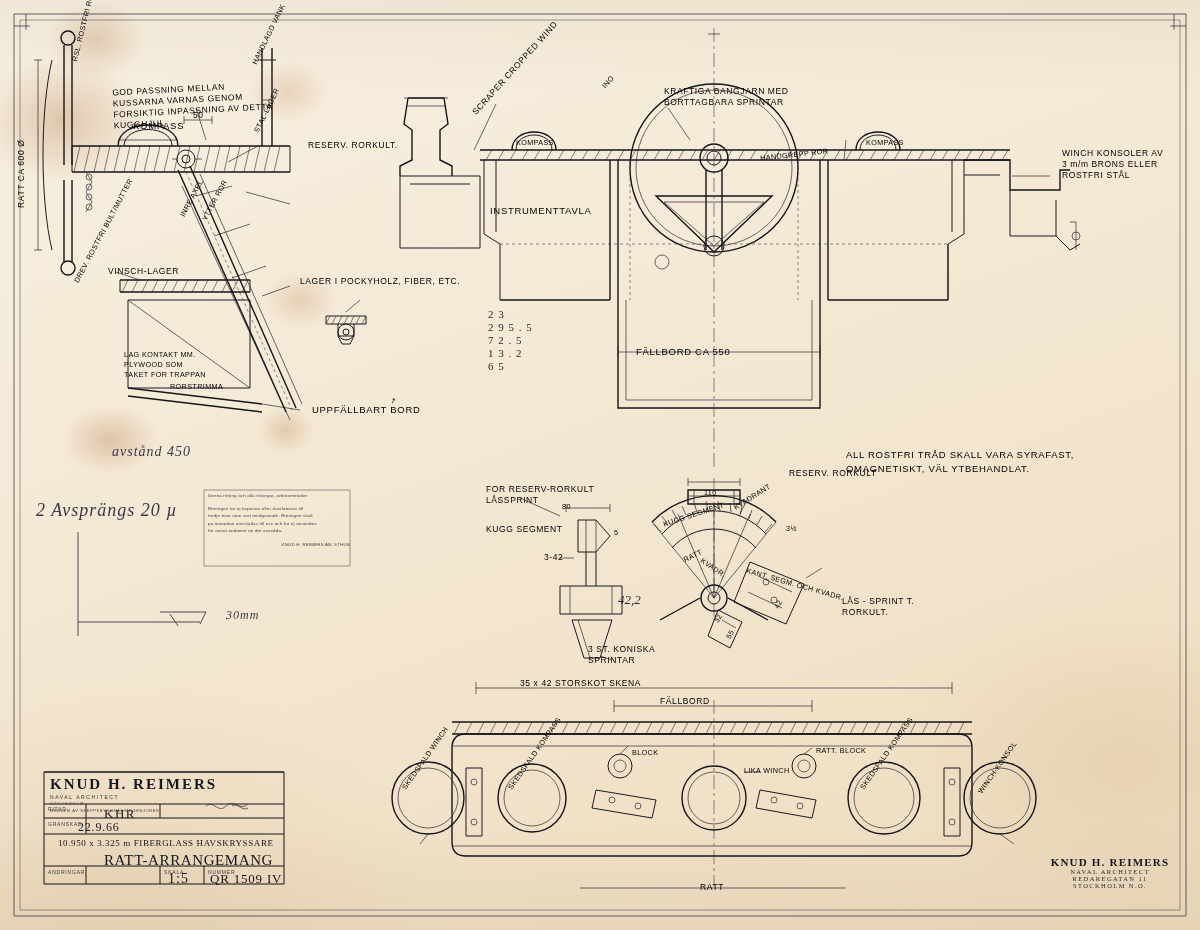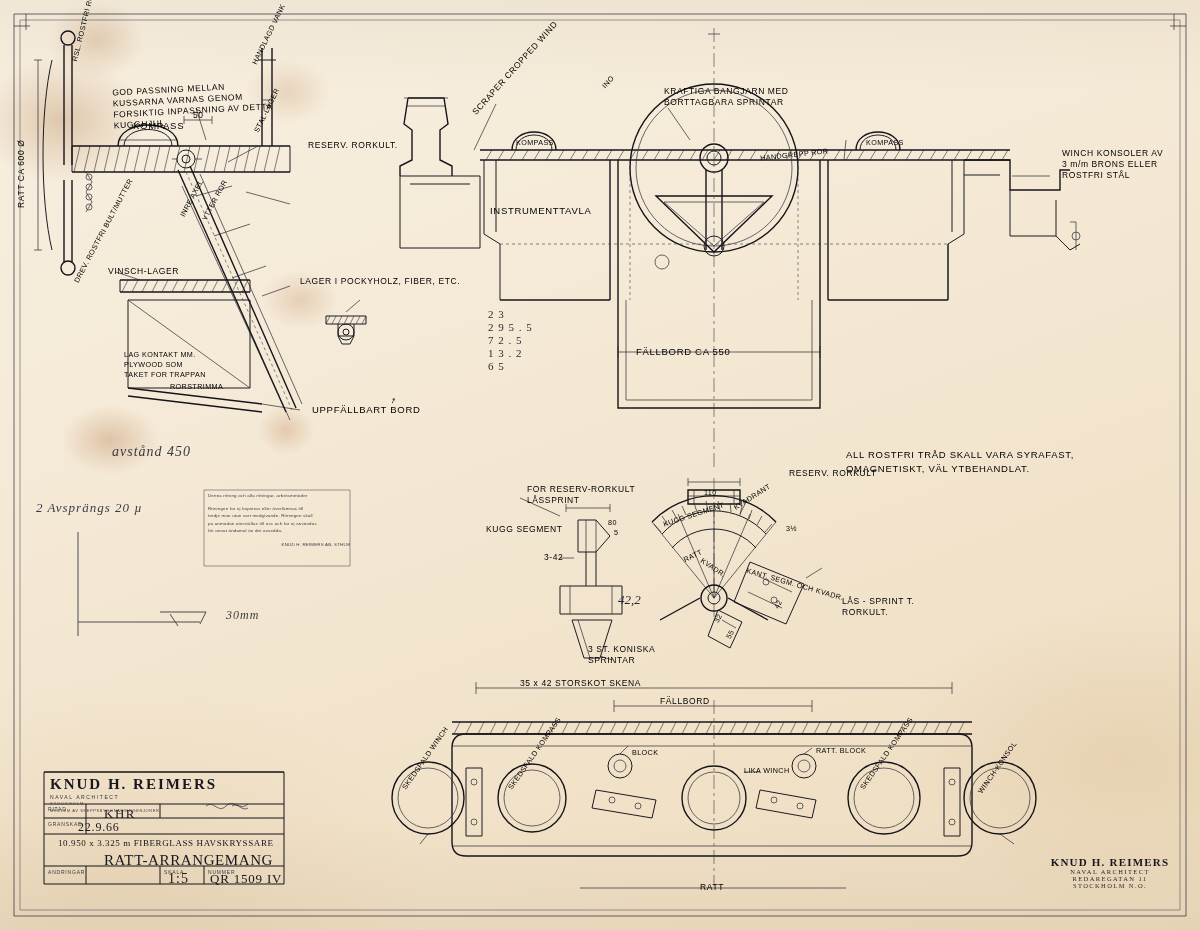--- a/index.html
+++ b/index.html
@@ -540,21 +540,21 @@
   <div style="position:absolute;left:72px;top:280px;transform:rotate(-62deg);transform-origin:left top;" class="hand hand7"><span>DREV. ROSTFRI BULT/MUTTER</span></div>
 
   <div style="position:absolute;left:178px;top:214px;transform:rotate(-62deg);transform-origin:left top;" class="hand hand7">INRE AXEL</div>
 
   <div style="position:absolute;left:200px;top:218px;transform:rotate(-62deg);transform-origin:left top;" class="hand hand7">YTTER ROR</div>
 
   <div style="position:absolute;left:390px;top:396px;transform:rotate(-22deg);" class="hand hand7">↗</div>
 
   <div style="position:absolute;left:112px;top:444px;font-size:14px;letter-spacing:1px;color:#3b3b48;font-family:'Liberation Serif',serif;font-style:italic;"><span>avstånd 450</span></div>
 
-  <div style="position:absolute;left:36px;top:500px;font-size:13px;letter-spacing:1px;color:#3b3b48;font-family:'Liberation Serif',serif;font-style:italic;"><span>2 Avsprängs 20 µ</span></div>
+  <div style="position:absolute;left:36px;top:500px;font-size:18px;letter-spacing:1px;color:#3b3b48;font-family:'Liberation Serif',serif;font-style:italic;"><span>2 Avsprängs 20 µ</span></div>
 
   <div style="position:absolute;left:226px;top:608px;font-size:12px;letter-spacing:1px;color:#3b3b48;font-family:'Liberation Serif',serif;font-style:italic;"><span>30mm</span></div>
 
   <div style="position:absolute;left:208px;top:492px;width:142px;line-height:7.5px;font-size:4.4px;color:#3c3c48;letter-spacing:.2px;">
     <div>Denna ritning och alla ritningar, arbetsmetoder</div>
     <div style="height:5px"></div>
     <div>Ritningen får ej kopieras eller överlämnas till</div>
     <div>tredje man utan vårt medgivande. Ritningen skall</div>
     <div>på anmodan återställas till oss och får ej användas</div>
     <div>för annat ändamål än det avsedda.</div>
@@ -585,26 +585,26 @@
 
   <div style="position:absolute;left:488px;top:308px;line-height:13px;font-size:11px;color:#2a2a36;font-family:'Liberation Serif',serif;letter-spacing:1px;"><span style="white-space:pre-line">2 3
 2 9 5 . 5
 7 2 . 5
 1 3 . 2
 6 5</span></div>
 
   <div style="position:absolute;left:846px;top:448px;width:330px;line-height:14px;" class="hand hand9"><span style="white-space:pre-line">ALL ROSTFRI TRÅD SKALL VARA SYRAFAST,
 OMAGNETISKT, VÄL YTBEHANDLAT.</span></div>
 
-  <div style="position:absolute;left:486px;top:484px;width:120px;line-height:11px;margin-left:41px;" class="hand"><span style="white-space:pre-line">FOR RESERV-RORKULT
+  <div style="position:absolute;left:486px;top:484px;width:120px;line-height:11px;" class="hand"><span style="white-space:pre-line">FOR RESERV-RORKULT
 LÅSSPRINT</span></div>
 
   <div style="position:absolute;left:486px;top:524px;" class="hand"><span>KUGG SEGMENT</span></div>
 
-  <div style="position:absolute;left:608px;top:502px;margin-top:16px;" class="hand hand7"><span>80</span></div>
+  <div style="position:absolute;left:562px;top:502px;" class="hand hand7"><span>80</span></div>
 
   <div style="position:absolute;left:614px;top:528px;" class="hand hand7"><span>5</span></div>
 
   <div style="position:absolute;left:544px;top:552px;" class="hand"><span>3-42</span></div>
 
   <div style="position:absolute;left:618px;top:592px;font-size:13px;color:#2a2a36;font-family:'Liberation Serif',serif;font-style:italic;"><span>42,2</span></div>
 
   <div style="position:absolute;left:588px;top:644px;width:90px;line-height:11px;" class="hand"><span style="white-space:pre-line">3 ST. KONISKA
 SPRINTAR</span></div>
 

